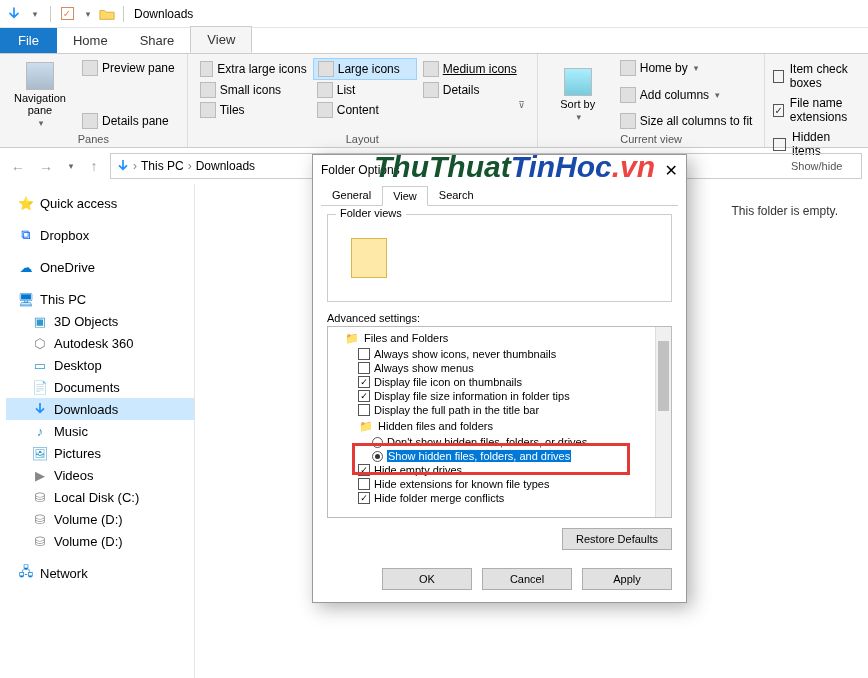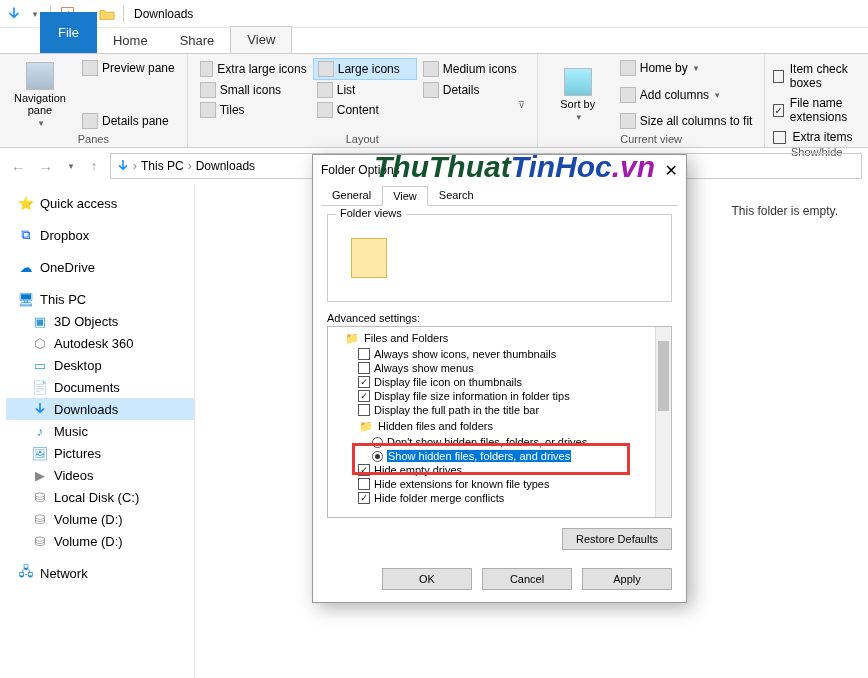--- a/index.html
+++ b/index.html
@@ -7,21 +7,21 @@
 
 
 .titlebar { height: 28px; background: #fff; border-bottom: 1px solid #e5e5e5; display: flex; align-items: center; padding: 0 6px; }
 .titlebar .qat { display: flex; gap: 4px; align-items: center; }
 .titlebar .icon-sm { width: 16px; height: 16px; display: inline-flex; align-items: center; justify-content: center; }
 .titlebar .divider { width: 1px; background: #ccc; height: 16px; margin: 0 4px; }
 .titlebar .title { margin-left: 6px; font-size: 12px; }
 
 
 .menutabs { height: 26px; background: #fff; display: flex; align-items: flex-end; border-bottom: 1px solid #ccc; }
-.menutabs .filetab { background: #1979ca; color: #fff; padding: 13px 18px; font-size: 13px; margin-left: 40px; }
+.menutabs .filetab { background: #1979ca; color: #fff; padding: 5px 18px; font-size: 13px; }
 .menutabs .tab { padding: 5px 16px; font-size: 13px; color: #333; }
 .menutabs .tab.active { border: 1px solid #ccc; border-bottom: 1px solid #f5f5f5; background: #f5f5f5; }
 
 
 .ribbon { height: 94px; background: #f5f5f5; border-bottom: 1px solid #ccc; display: flex; }
 .ribbon-group { border-right: 1px solid #ddd; padding: 4px 8px 2px 8px; display: flex; flex-direction: column; }
 .ribbon-group .group-body { flex: 1; display: flex; gap: 6px; }
 .ribbon-group .group-label { text-align: center; font-size: 11px; color: #555; margin-top: 2px; }
 .rb-big { display: flex; flex-direction: column; align-items: center; justify-content: center; width: 64px; font-size: 11px; text-align: center; gap: 2px; }
 .rb-col { display: flex; flex-direction: column; gap: 2px; justify-content: space-between; }
@@ -81,21 +81,21 @@
 .redbox { position: absolute; border: 3px solid #e53935; left: 24px; top: 116px; width: 278px; height: 32px; pointer-events: none; }
 .adv-scroll { position: absolute; right: 0; top: 0; bottom: 0; width: 16px; background: #f0f0f0; border-left: 1px solid #ddd; }
 .adv-scroll .thumb { position: absolute; left: 2px; right: 2px; top: 14px; height: 70px; background: #c1c1c1; }
 
 .dlg-footer { display: flex; justify-content: flex-end; gap: 10px; padding: 8px 14px 12px 14px; }
 
 
 .watermark { position: absolute; left: 374px; top: 150px; font-size: 30px; font-weight: 800; font-style: italic; pointer-events: none; z-index: 20; }
 .watermark .p1 { color: #14532d; }
 .watermark .p2 { color: #1a4aa8; }
-.watermark .p3 { color: #a21caf; }
+.watermark .p3 { color: #ef4444; }
 
 .arrow-down-svg { width: 22px; height: 22px; }
 .folder-mini-svg { width: 18px; height: 14px; }
 .chevron { font-size: 9px; color: #666; margin-left: 2px; }
 </style>
 </head>
 <body>
 
 <div class="titlebar">
   <div class="qat">
@@ -158,21 +158,21 @@
     <div class="group-body" style="flex-direction:column; gap:0;">
       <div style="display:flex; gap:2px;">
         <div class="rb-item" style="width:115px;">
             <span class="dummy-icon"></span>
             <span>Extra large icons</span>
           </div>
         <div class="rb-item active" style="width:104px;">
             <span class="dummy-icon"></span>
             <span>Large icons</span>
           </div>
-        <div class="rb-item" style="width:110px;">
+        <div class="rb-item" style="width:110px;text-decoration:underline;">
             <span class="dummy-icon"></span>
             <span>Medium icons</span>
           </div>
       </div>
       <div style="display:flex; gap:2px;">
         <div class="rb-item" style="width:115px;">
             <span class="dummy-icon"></span>
             <span>Small icons</span>
           </div>
         <div class="rb-item" style="width:104px;">
@@ -234,21 +234,21 @@
         <div class="rb-check">
             <span class="chk"></span>
             <span>Item check boxes</span>
           </div>
         <div class="rb-check">
             <span class="chk">✓</span>
             <span>File name extensions</span>
           </div>
         <div class="rb-check">
             <span class="chk"></span>
-            <span>Extra items</span>
+            <span>Hidden items</span>
           </div>
       </div>
     </div>
     <div class="group-label">Show/hide</div>
   </div>
 </div>
 
 <div class="addressbar">
   <div class="navbtn">←</div>
   <div class="navbtn">→</div>

